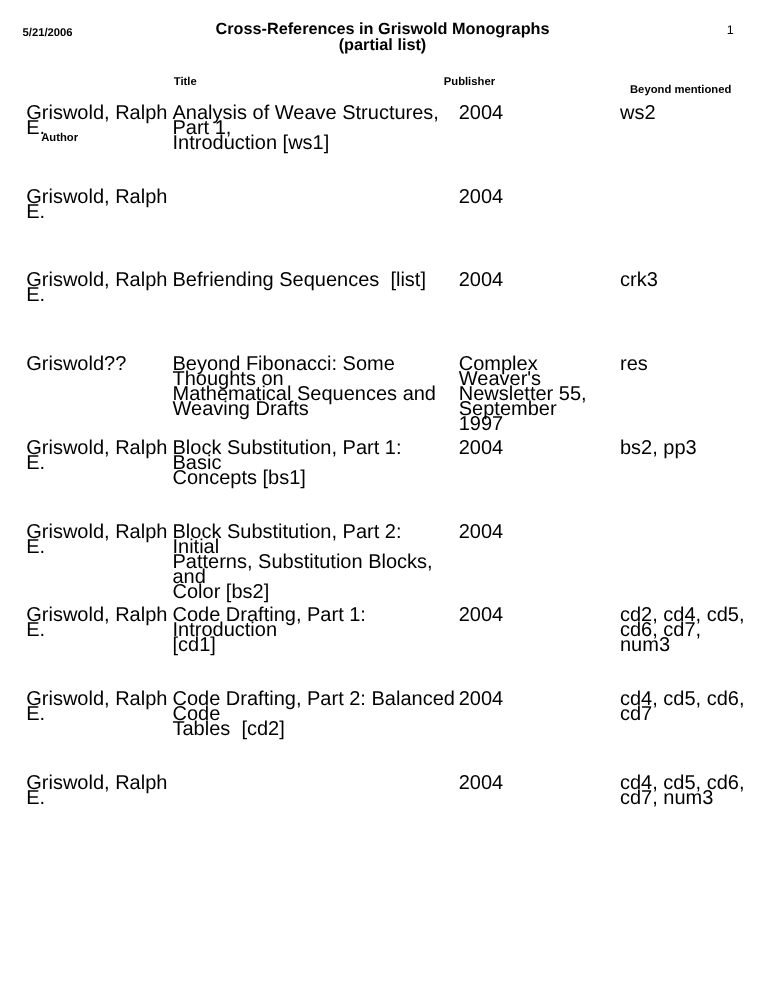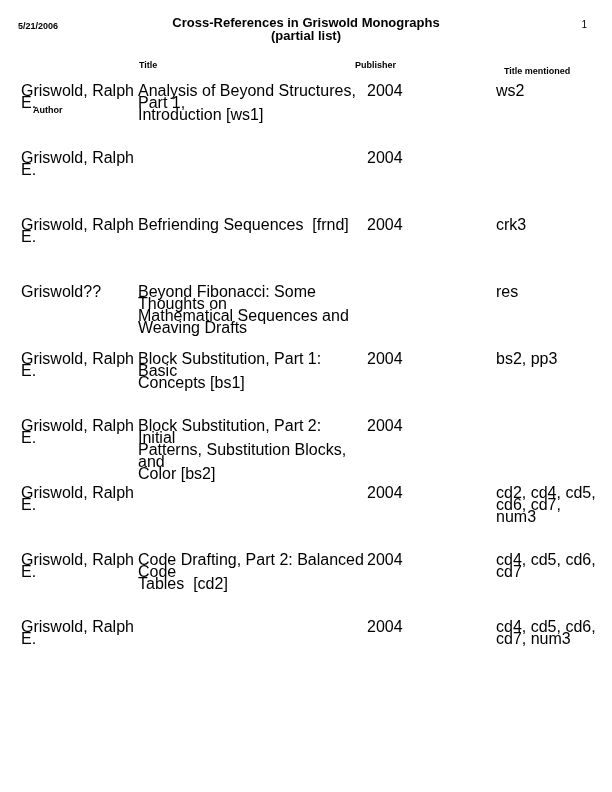--- a/index.html
+++ b/index.html
@@ -85,65 +85,70 @@
   <div class="page-number">1</div>
 
   <div class="report-title">
     <div>Cross-References in Griswold Monographs</div>
     <div>(partial list)</div>
   </div>
 
   <div class="colhead c-author">Author</div>
   <div class="colhead c-title">Title</div>
   <div class="colhead c-publisher">Publisher</div>
-  <div class="colhead c-where">Title mentioned</div>
+  <div class="colhead c-where">Beyond mentioned</div>
 
   <div id="rows">
       <div class="row">
         <div class="cell author">Griswold, Ralph E.</div>
-        <div class="cell titlec">Analysis of Beyond Structures, Part 1,
+        <div class="cell titlec">Analysis of Weave Structures, Part 1,
 Introduction [ws1]</div>
         <div class="cell publisher">2004</div>
         <div class="cell where">ws2</div>
       </div>
       <div class="row">
         <div class="cell author">Griswold, Ralph E.</div>
         <div class="cell publisher">2004</div>
         <div class="cell where"></div>
       </div>
       <div class="row">
         <div class="cell author">Griswold, Ralph E.</div>
-        <div class="cell titlec">Befriending Sequences  [frnd]</div>
+        <div class="cell titlec">Befriending Sequences  [list]</div>
         <div class="cell publisher">2004</div>
         <div class="cell where">crk3</div>
       </div>
       <div class="row">
         <div class="cell author">Griswold??</div>
         <div class="cell titlec">Beyond Fibonacci: Some Thoughts on
 Mathematical Sequences and
 Weaving Drafts</div>
+        <div class="cell publisher">Complex Weaver's
+Newsletter 55,
+September 1997</div>
         <div class="cell where">res</div>
       </div>
       <div class="row">
         <div class="cell author">Griswold, Ralph E.</div>
         <div class="cell titlec">Block Substitution, Part 1: Basic
 Concepts [bs1]</div>
         <div class="cell publisher">2004</div>
         <div class="cell where">bs2, pp3</div>
       </div>
       <div class="row">
         <div class="cell author">Griswold, Ralph E.</div>
         <div class="cell titlec">Block Substitution, Part 2:  Initial
 Patterns, Substitution Blocks, and
 Color [bs2]</div>
         <div class="cell publisher">2004</div>
         <div class="cell where"></div>
       </div>
       <div class="row">
         <div class="cell author">Griswold, Ralph E.</div>
+        <div class="cell titlec">Code Drafting, Part 1: Introduction
+[cd1]</div>
         <div class="cell publisher">2004</div>
         <div class="cell where">cd2, cd4, cd5,
 cd6, cd7, num3</div>
       </div>
       <div class="row">
         <div class="cell author">Griswold, Ralph E.</div>
         <div class="cell titlec">Code Drafting, Part 2: Balanced Code
 Tables  [cd2]</div>
         <div class="cell publisher">2004</div>
         <div class="cell where">cd4, cd5, cd6,

